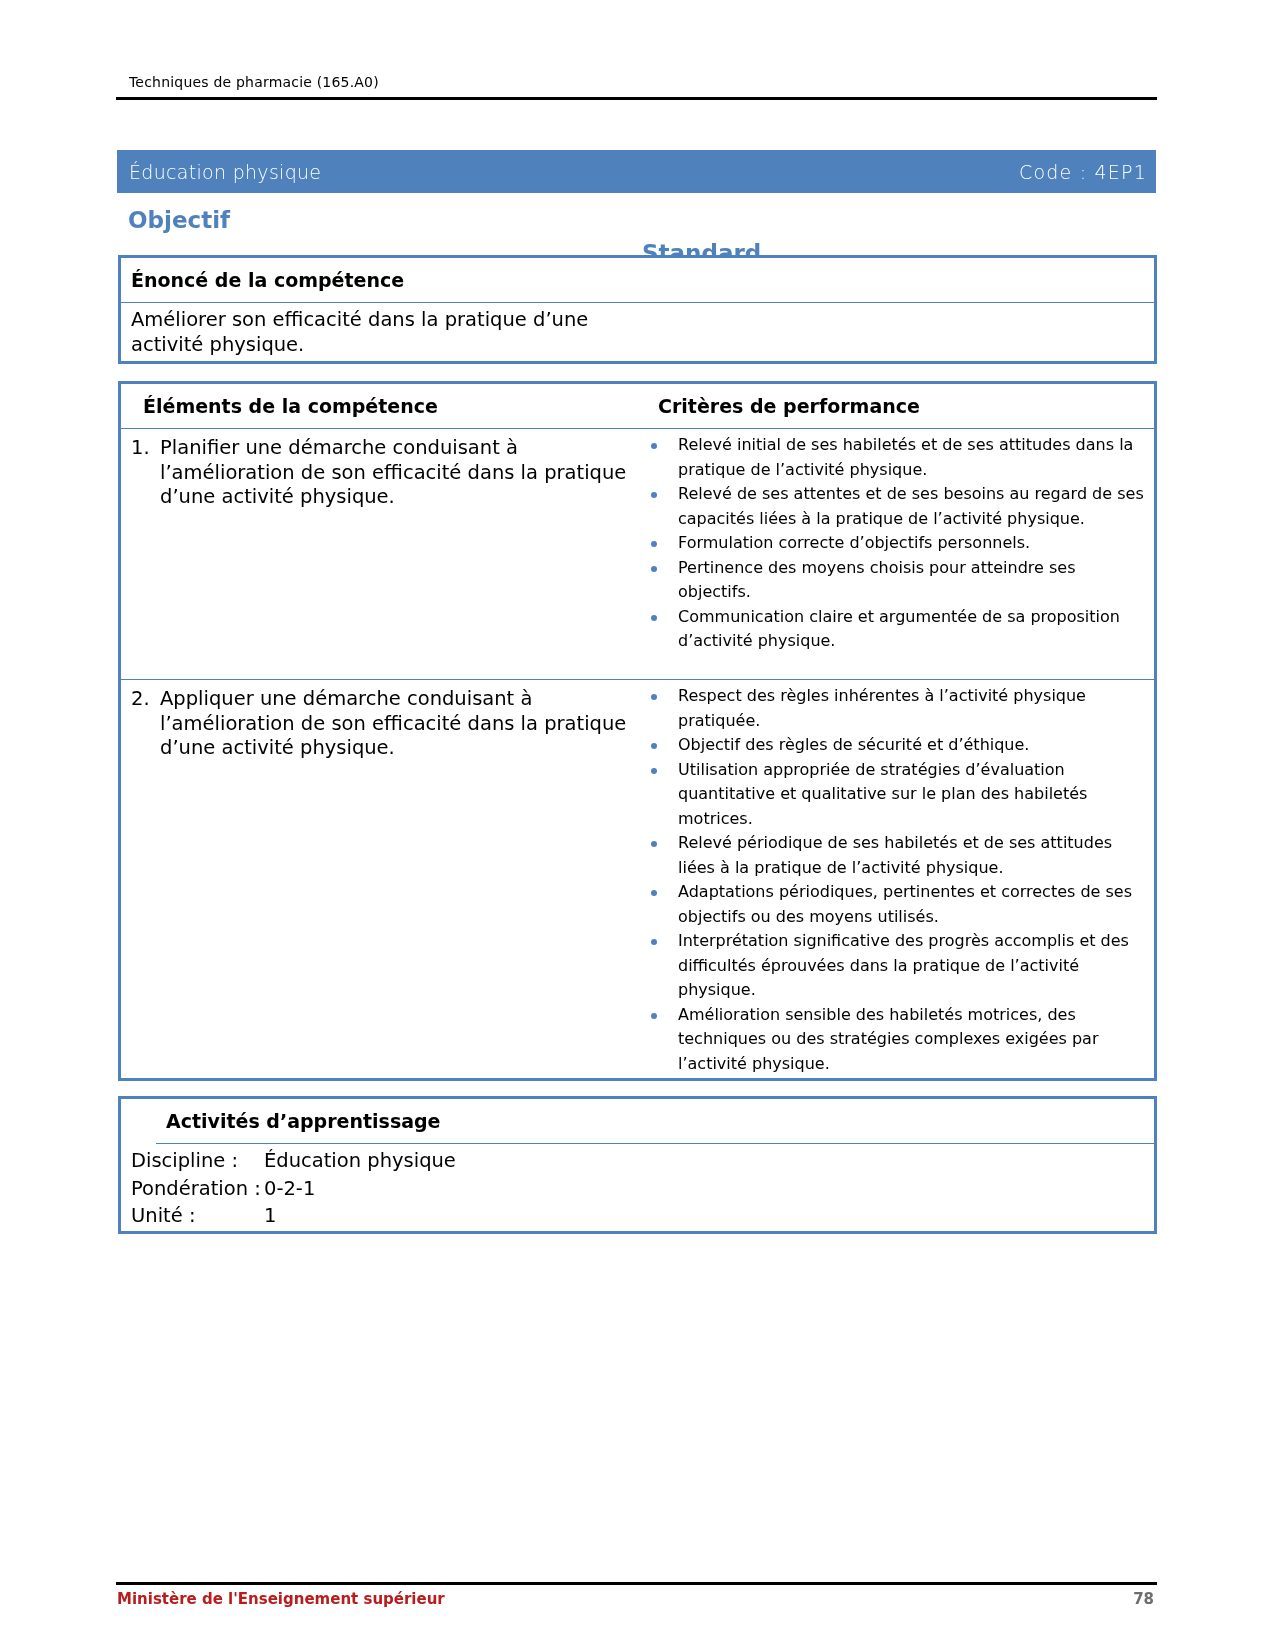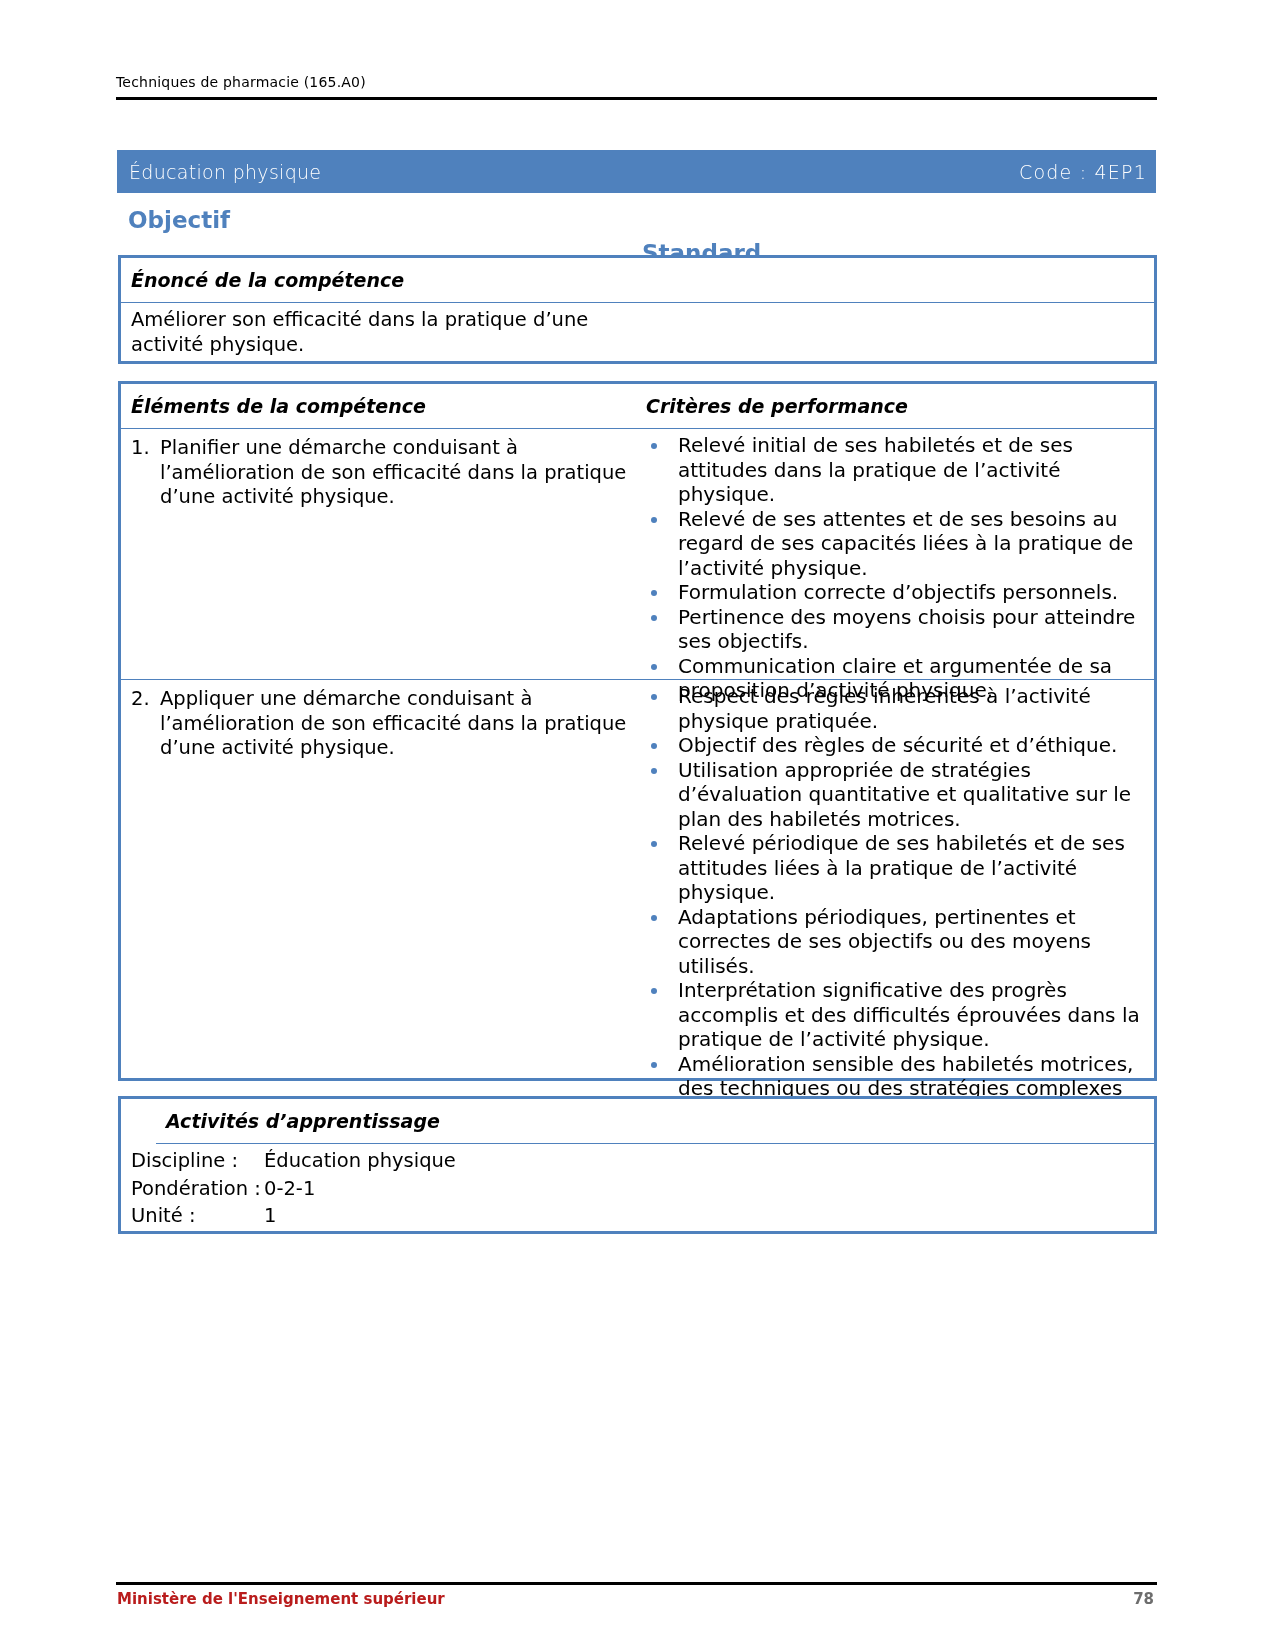--- a/index.html
+++ b/index.html
@@ -1,45 +1,45 @@
 <!DOCTYPE html>
 <html><head>
 <meta charset="utf-8">
 <style>
   * { box-sizing: border-box; margin: 0; padding: 0; }
   html, body { width: 1275px; height: 1650px; background: #ffffff; }
   body { position: relative; font-family: "DejaVu Sans", sans-serif; color: #000; overflow: hidden; }
 
-  .running-header { position: absolute; left: 116px; top: 74px; font-size: 14px; letter-spacing: 0.2px; }
+  .running-header { position: absolute; left: 129px; top: 74px; font-size: 14px; letter-spacing: 0.2px; }
   .header-rule { position: absolute; left: 116px; top: 97px; width: 1041px; height: 3px; background: #000; }
 
   .title-band { position: absolute; left: 117px; top: 150px; width: 1039px; height: 43px; background: #4f81bd; color: #fff; display: flex; justify-content: space-between; align-items: center; padding: 0 9px 0 12px; font-size: 19px; font-weight: 300; }
   .title-band span { color: #fff; letter-spacing: 0.3px; }
   .title-band .code { letter-spacing: 1.2px; }
 
   .section-label { position: absolute; top: 207px; font-size: 23px; font-weight: bold; color: #4f81bd; }
   .label-objectif { left: 128px; }
   .label-standard { left: 642px; margin-top: 33px; }
 
   .box { position: absolute; left: 118px; width: 1039px; border: 3px solid #4f81bd; background: #fff; }
-  .box .head { border-bottom: 1.5px solid #4f81bd; font-weight: bold; font-size: 19px; padding: 0 0 0 10px; display: flex; align-items: center; font-style: italic; }
+  .box .head { border-bottom: 1.5px solid #4f81bd; font-weight: bold; font-size: 19px; padding: 0 0 0 10px; display: flex; align-items: center; }
   .box .body { font-size: 19.5px; line-height: 24.5px; padding: 7px 10px; }
 
   .enonce { top: 255px; height: 109px; }
   .enonce .head { height: 45px; }
   .enonce .body { width: 520px; padding-top: 5px; }
 
   .elements { top: 381px; height: 700px; }
-  .elements .head { height: 45px; padding: 0; }
+  .elements .head { height: 45px; padding: 12px; }
   .elements .head .col-l { width: 523px; padding-left: 10px; }
   .elements .head .col-r { padding-left: 2px; }
   .row { display: flex; border-bottom: 1.5px solid #4f81bd; }
   .row:last-child { border-bottom: none; }
   .row .col-l { width: 523px; padding: 7px 10px 0 10px; font-size: 19.5px; line-height: 24.5px; }
-  .row .col-r { flex: 1; padding: 4px 10px 2px 2px; font-size: 20px; line-height: 24.5px; }
+  .row .col-r { flex: 1; padding: 4px 10px 2px 2px; font-size: 16px; line-height: 24.5px; }
   .row1 { height: 251px; }
   .row2 { height: 399px; }
   .num-item { display: flex; }
   .num-item .num { width: 29px; flex: none; }
   .bullets { list-style: none; }
   .bullets li { display: flex; }
   .bullets li .dot { width: 32px; flex: none; position: relative; }
   .bullets li .dot::before { content: ""; position: absolute; left: 5px; top: 10px; width: 6px; height: 6px; border-radius: 50%; background: #4f81bd; }
   .bullets li .txt { flex: 1; }
 

